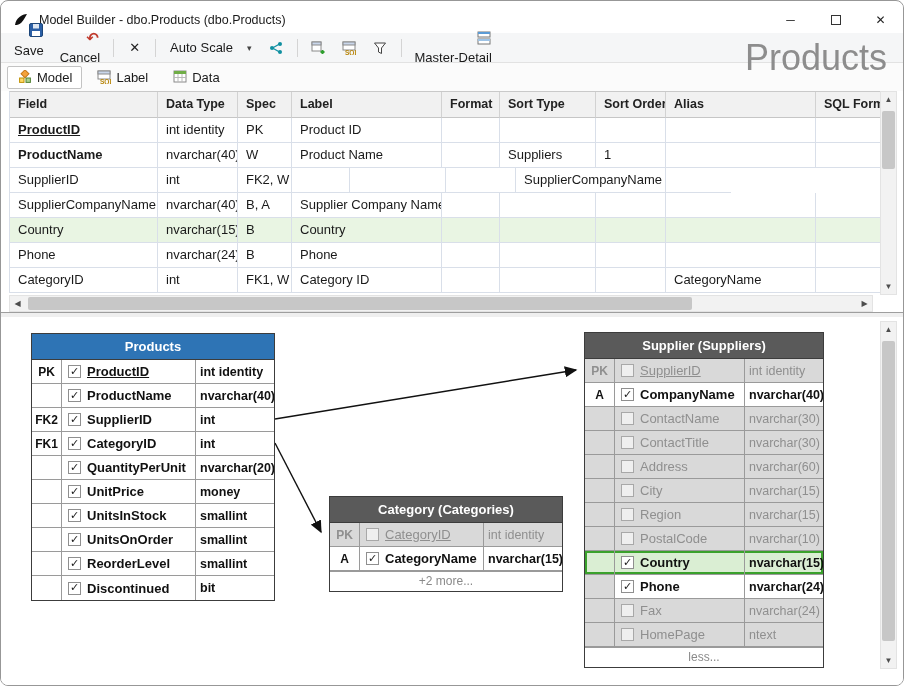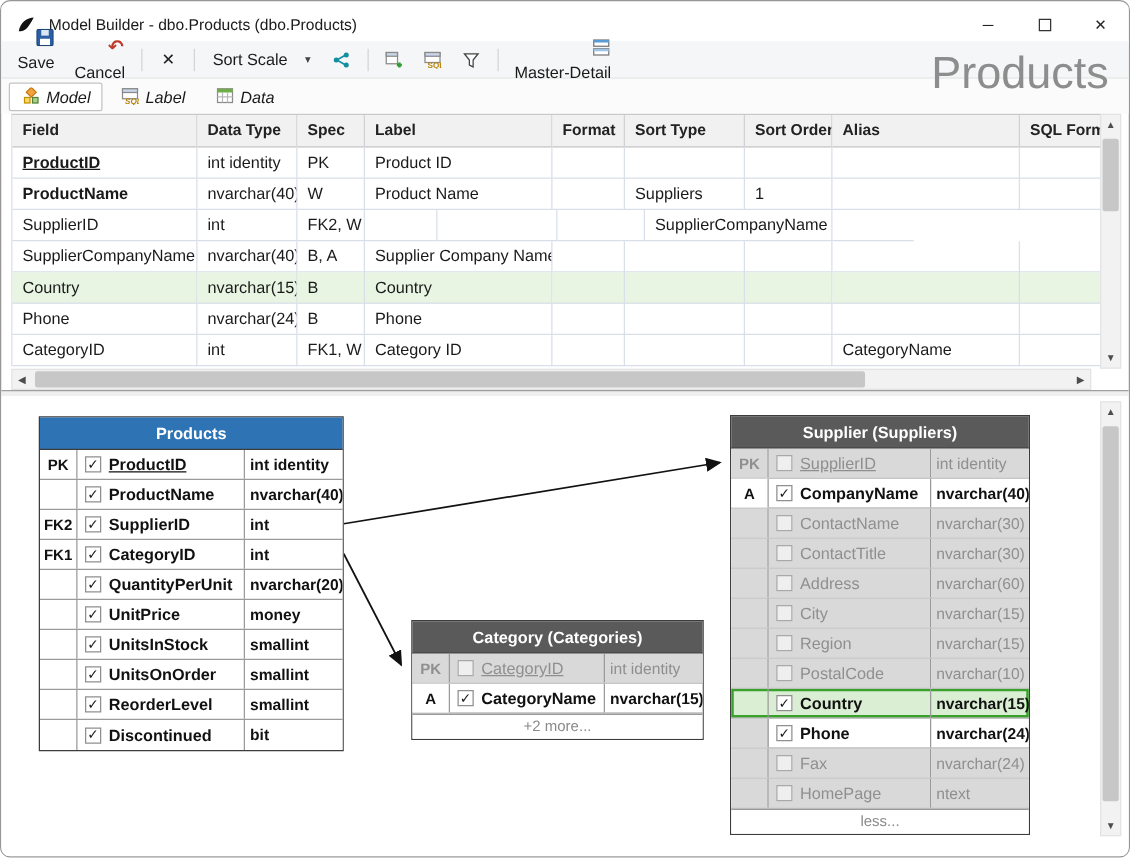--- a/index.html
+++ b/index.html
@@ -22,21 +22,21 @@
   .ic { display:inline-flex; align-items:center; justify-content:center; width:15px; height:15px; }
   .redundo { color:#c0392b; font-weight:bold; font-size:15px; line-height:14px; }
   .blackx { color:#222; font-weight:bold; font-size:13px; }
   .combo { display:flex; align-items:center; gap:14px; padding:3px 8px; font-size:13px; color:#1a1a1a; }
 
   
   .bigtitle { position:absolute; top:36px; right:16px; font-size:36px; color:#8d8d8d; z-index:3; }
 
   
   .tabsrow { position:absolute; top:62px; left:0; right:0; height:28px; background:#fbfbfb; display:flex; align-items:center; padding:0 6px; gap:4px; }
-  .tab { display:flex; align-items:flex-start; gap:5px; padding:3px 9px; font-size:13px; color:#1a1a1a; border:1px solid transparent; border-radius:2px;font-style:italic; }
+  .tab { display:flex; align-items:flex-start; gap:5px; padding:3px 9px; font-size:13px; color:#1a1a1a; border:1px solid transparent; border-radius:2px; }
   .tab.active { background:#fff; border-color:#c3c3c3; }
 
   
   .gridwrap { position:absolute; top:90px; left:8px; width:872px; border-top:1px solid #c9c9c9; border-left:1px solid #d9dfe9; background:#fff; font-size:13px; }
   .gh { display:flex; }
   .grow { display:flex; }
   .gc { border-right:1px solid #d9dfe9; border-bottom:1px solid #d9dfe9; padding-left:8px; height:25px; line-height:24px; overflow:hidden; white-space:nowrap; color:#1a1a1a; }
   .gh .gc { height:26px; line-height:25px; background:#f1f1f1; border-right:1px solid #d2d2d2; border-bottom:1px solid #c6c6c6; font-weight:bold; font-size:12.5px; color:#222; }
   .c0{width:148px}.c1{width:80px}.c2{width:54px}.c3{width:150px}.c4{width:58px}.c5{width:96px}.c6{width:70px}.c7{width:150px}.c8{width:65px;border-right:none}
   .grow.hl .gc { background:#e9f5e3; }
@@ -121,21 +121,21 @@
     <button class="tbtn">
       <span class="ic redundo">↶</span>
       <span>Cancel</span>
     </button>
     <span class="tsep"></span>
     <button class="tbtn">
       <span class="ic blackx">✕</span>
     </button>
     <span class="tsep"></span>
     <div class="combo">
-      <span>Sort Scale</span>
+      <span>Auto Scale</span>
       <span class="caret">▾</span>
     </div>
     <button class="tbtn">
       <span class="ic">
         <svg width="14" height="14" viewBox="0 0 14 14">
             <path d="M3.5 7 L10.5 3 M3.5 7 L10.5 11" stroke="#1391a5" stroke-width="1.4" fill="none"></path>
             <circle cx="3" cy="7" r="2" fill="#0f8fa0"></circle>
             <circle cx="11" cy="3" r="2" fill="#0f8fa0"></circle>
             <circle cx="11" cy="11" r="2" fill="#0f8fa0"></circle>
           </svg>

